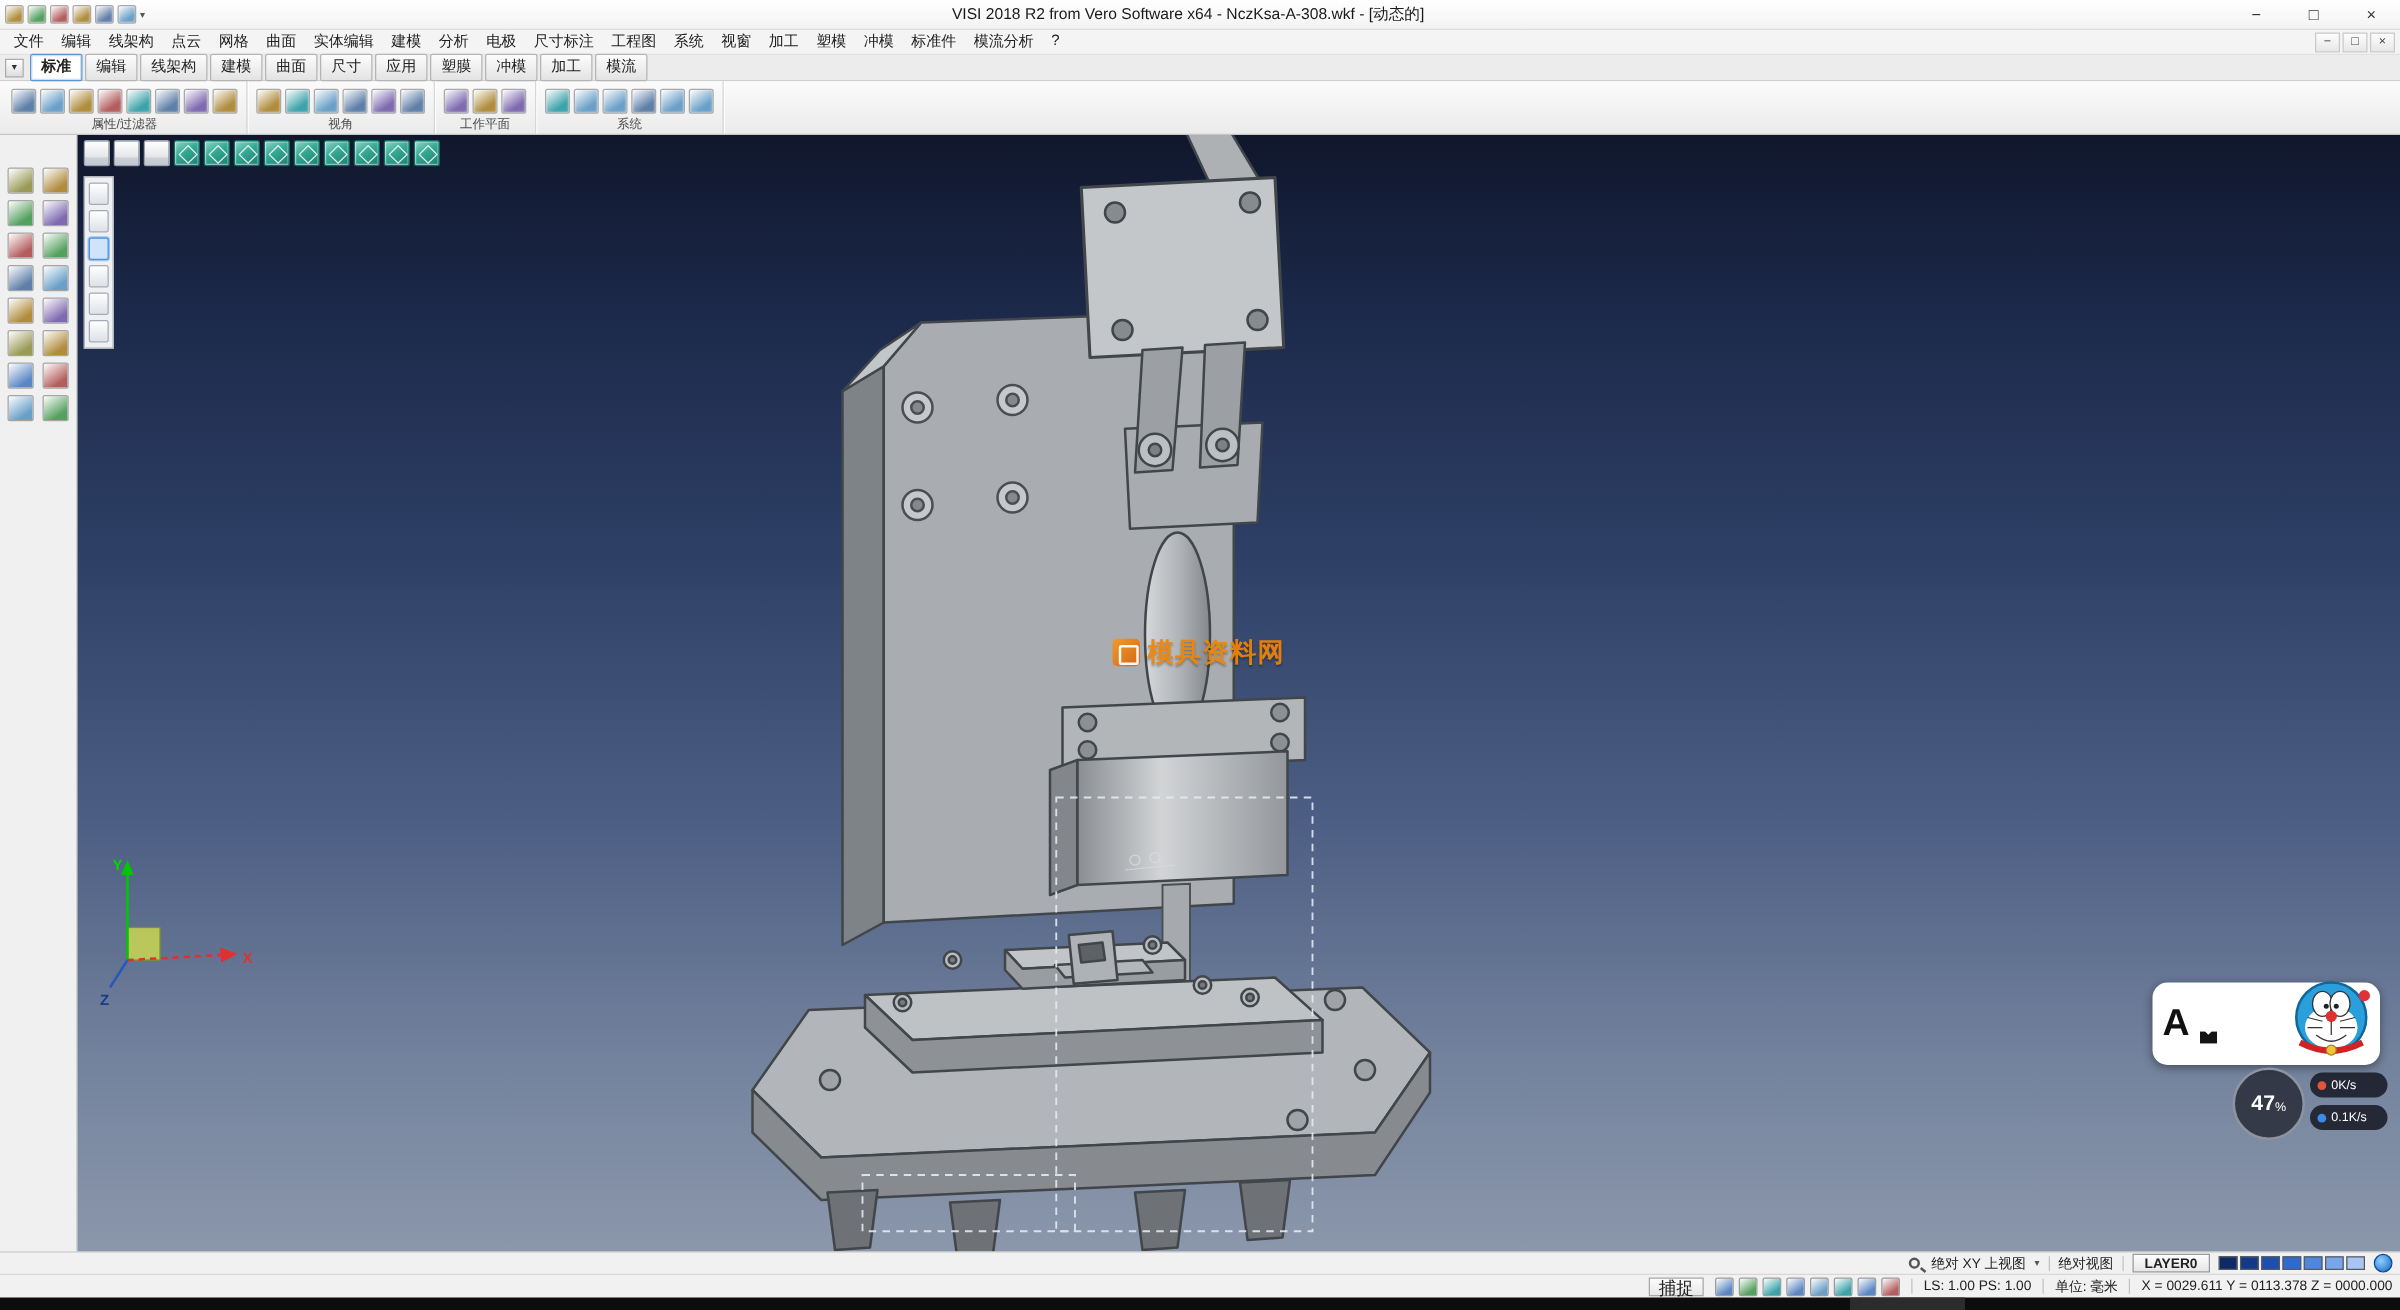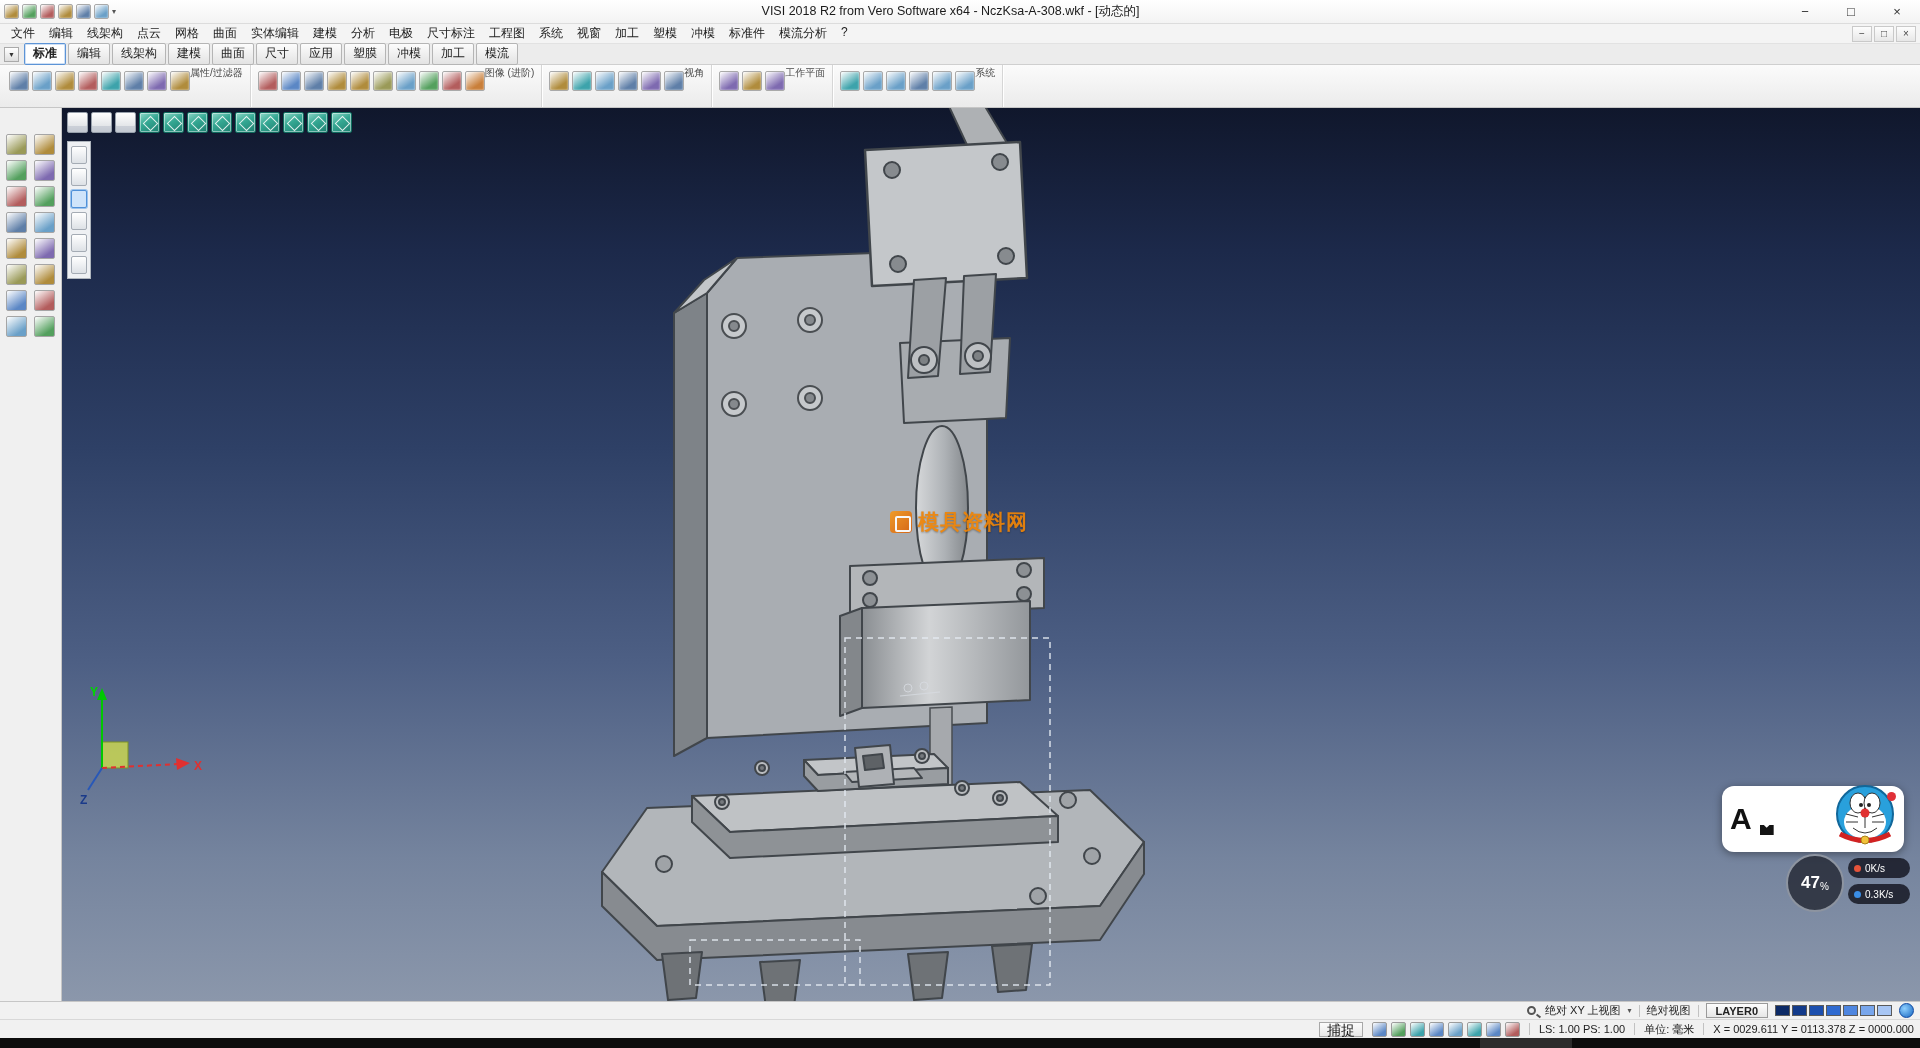--- a/index.html
+++ b/index.html
@@ -21,21 +21,21 @@
   .mdi-btn { width:20px; height:16px; display:flex; align-items:center; justify-content:center; font-size:10px; color:#444; border:1px solid #c9c9c9; background:linear-gradient(#fdfdfd,#e7e7e7); }
 
   
   .tabrow { height:21px; background:#ececec; border-bottom:1px solid #cfcfcf; display:flex; align-items:center; padding-left:4px; gap:2px; }
   .tab-dropdown { width:15px; height:15px; border:1px solid #aaa; background:linear-gradient(#fff,#ddd); font-size:7px; color:#333; display:flex; align-items:center; justify-content:center; margin-right:3px; }
   .tab { padding:1px 8px 2px; font-size:12px; border:1px solid #b5b5b5; background:linear-gradient(#fcfcfc,#e3e3e3); border-radius:2px; white-space:nowrap; }
   .tab.active { background:#ffffff; border-color:#5d94d6; box-shadow:inset 0 0 0 1px #cfe0f5; font-weight:bold; }
 
   
   .toolbar { height:43px; background:linear-gradient(#fbfbfb,#ebebeb); border-bottom:1px solid #c6c6c6; display:flex; align-items:stretch; padding:0 2px; }
-  .tgroup { display:flex; flex-direction:row; padding:2px 7px 0; border-right:1px solid #d6d6d6; box-shadow:1px 0 0 #ffffff; }
+  .tgroup { display:flex; flex-direction:column; padding:2px 7px 0; border-right:1px solid #d6d6d6; box-shadow:1px 0 0 #ffffff; }
   .tg-icons { display:flex; align-items:center; gap:3px; height:27px; }
   .tg-label { text-align:center; font-size:10px; color:#4a4a4a; height:13px; line-height:12px; }
 
   .ticon { width:20px; height:20px; border:1px solid #a9a9a9; border-radius:2px; background:linear-gradient(145deg,#ffffff 0%,var(--c,#8aa) 70%); box-shadow:inset 0 0 2px rgba(255,255,255,.8); }
   .s2-icon { width:15px; height:15px; border:1px solid #9b9b9b; border-radius:2px; background:linear-gradient(145deg,#ffffff 0%,var(--c,#8aa) 75%); }
 
   
   .main { display:flex; height:893px; }
   .left-toolbar { width:62px; background:#f0f0f0; border-right:1px solid #c6c6c6; padding-top:26px; display:grid; grid-template-columns:repeat(2,21px); gap:5px 7px; justify-content:center; align-content:start; }
   .mini-icon { width:21px; height:21px; border:1px solid #a5a5a5; border-radius:2px; background:linear-gradient(145deg,#ffffff 0%,var(--c,#8aa) 75%); }
@@ -172,35 +172,20 @@
         <div class="ticon" style="--c: #b35d5d;"></div>
         <div class="ticon" style="--c: #3da3ab;"></div>
         <div class="ticon" style="--c: #5f7fa8;"></div>
         <div class="ticon" style="--c: #7e6ab0;"></div>
         <div class="ticon" style="--c: #b08c3c;"></div>
       </div>
     <div class="tg-label">属性/过滤器</div>
   </div>
   <div class="tgroup">
     <div class="tg-icons">
-        <div class="ticon" style="--c: #b35d5d;"></div>
-        <div class="ticon" style="--c: #5b87c5;"></div>
-        <div class="ticon" style="--c: #5f7fa8;"></div>
-        <div class="ticon" style="--c: #b08c3c;"></div>
-        <div class="ticon" style="--c: #b08c3c;"></div>
-        <div class="ticon" style="--c: #9a9a58;"></div>
-        <div class="ticon" style="--c: #6aa0c8;"></div>
-        <div class="ticon" style="--c: #54a05e;"></div>
-        <div class="ticon" style="--c: #b35d5d;"></div>
-        <div class="ticon" style="--c: #c97f3a;"></div>
-      </div>
-    <div class="tg-label">图像 (进阶)</div>
-  </div>
-  <div class="tgroup">
-    <div class="tg-icons">
         <div class="ticon" style="--c: #b08c3c;"></div>
         <div class="ticon" style="--c: #3da3ab;"></div>
         <div class="ticon" style="--c: #6aa0c8;"></div>
         <div class="ticon" style="--c: #5f7fa8;"></div>
         <div class="ticon" style="--c: #7e6ab0;"></div>
         <div class="ticon" style="--c: #5f7fa8;"></div>
       </div>
     <div class="tg-label">视角</div>
   </div>
   <div class="tgroup">
@@ -433,21 +418,21 @@
     <div class="pct-badge">
       <span>47</span>
         <span class="pct-unit">%</span>
     </div>
     <div class="speed-pill pill-down">
       <span class="dot red"></span>
       <span>0K/s</span>
     </div>
     <div class="speed-pill pill-up">
       <span class="dot blue"></span>
-      <span>0.3K/s</span>
+      <span>0.1K/s</span>
     </div>
   </div>
 </div>
 
 <div class="status1">
   <span class="magnifier"></span>
   <span>绝对 XY 上视图</span>
   <span class="caret">▾</span>
   <span class="sep"></span>
   <span>绝对视图</span>

